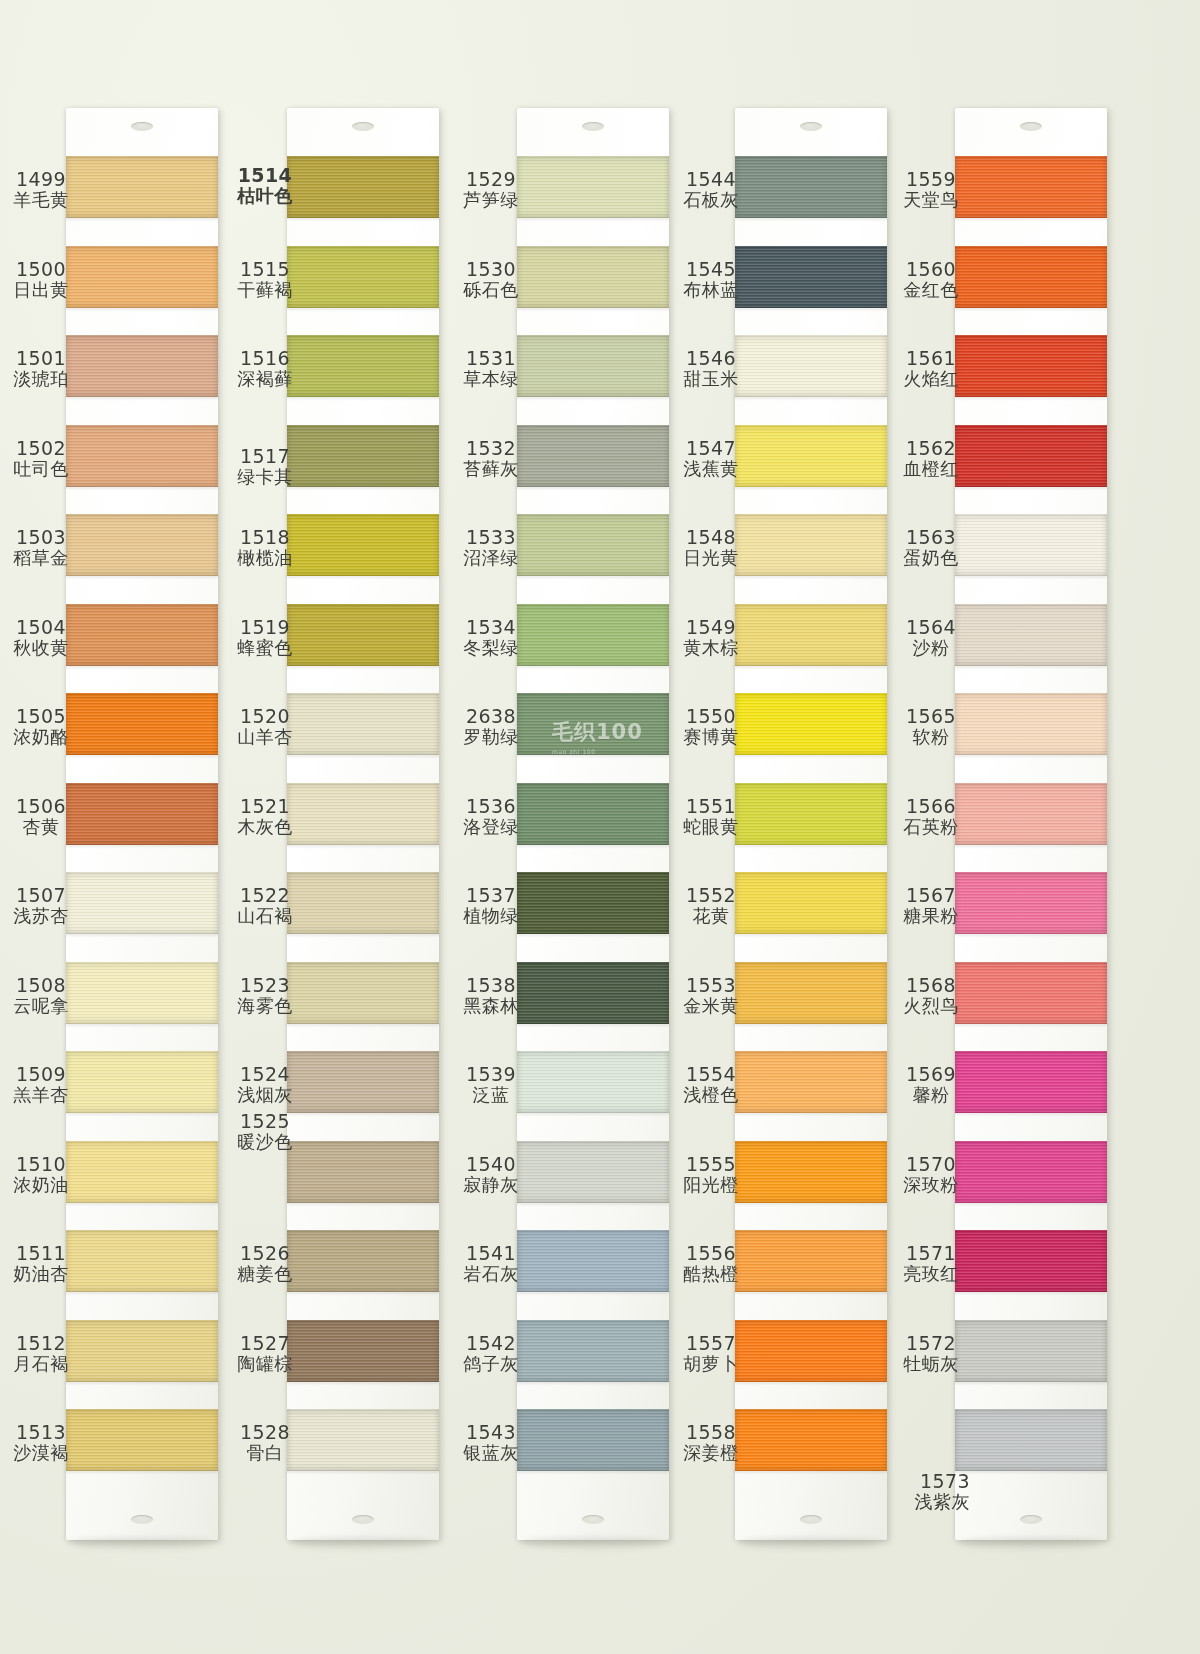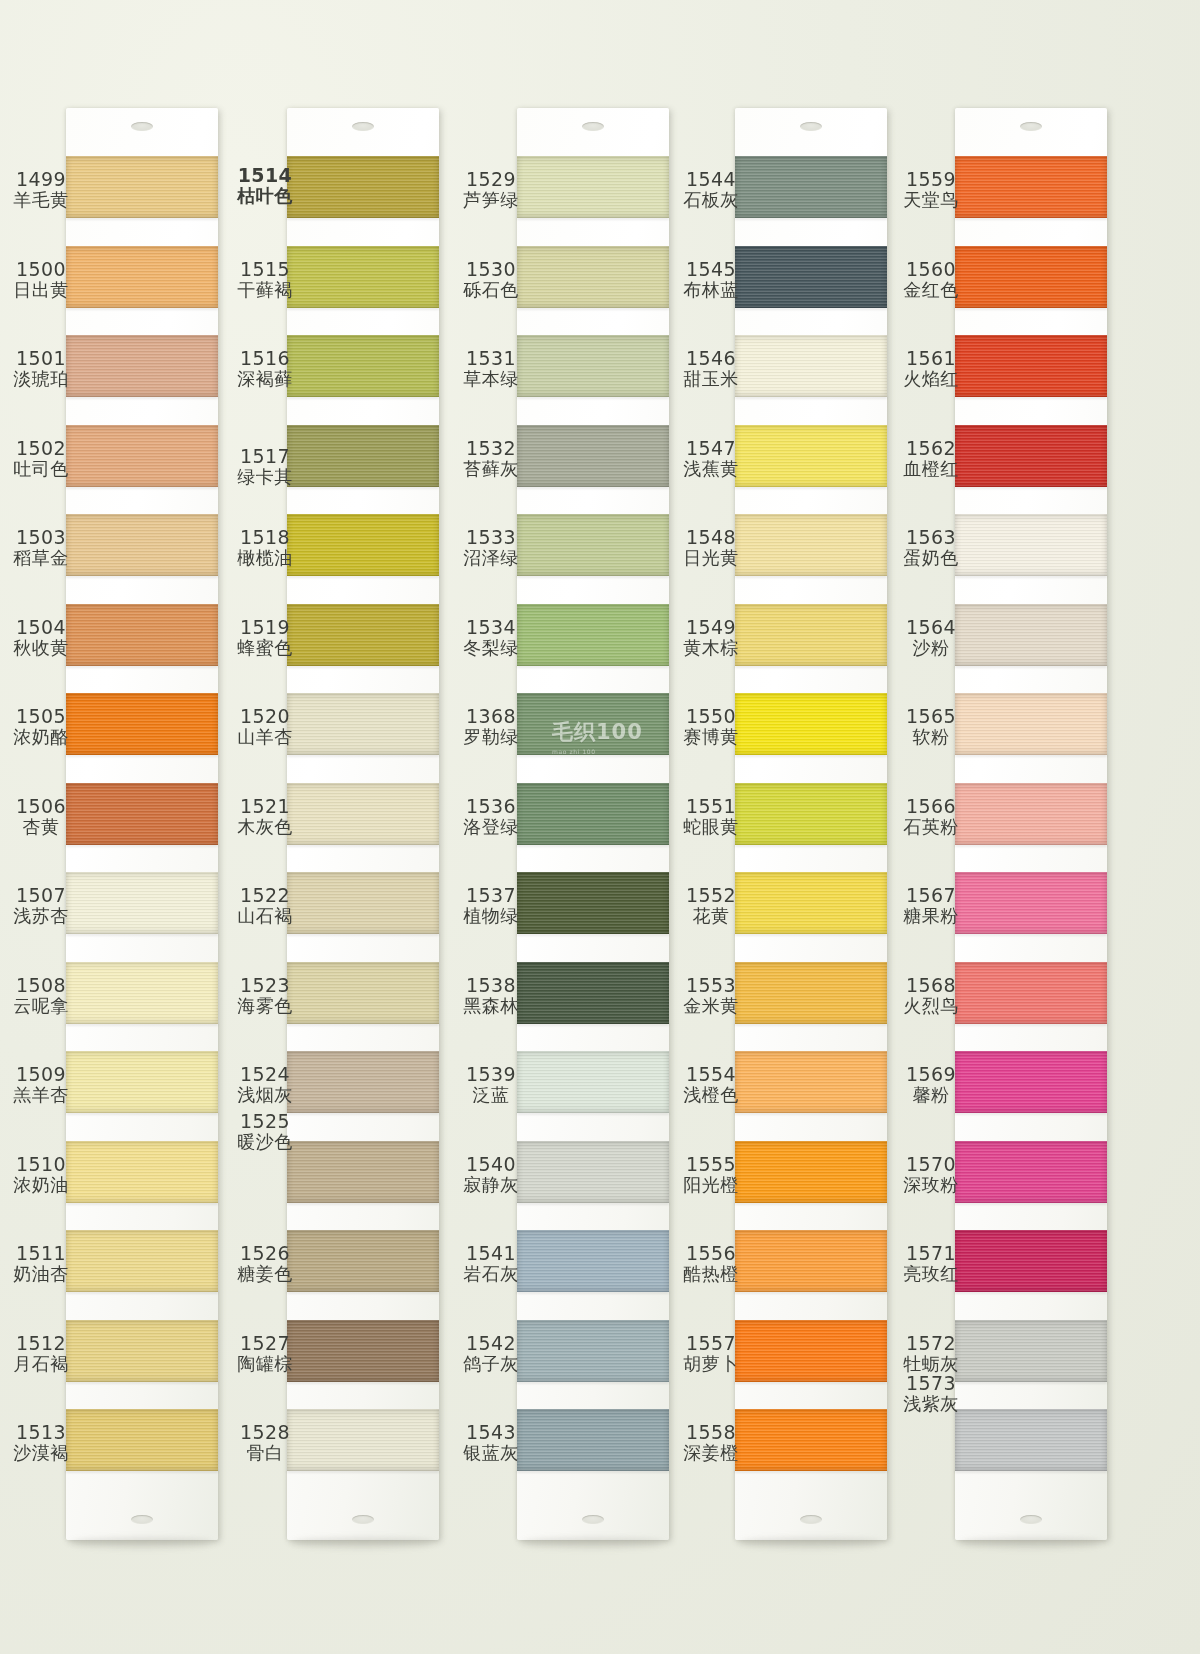--- a/index.html
+++ b/index.html
@@ -431,21 +431,21 @@
         </div>
         <div class="label" style="top: 370px;">
           <span class="code">1533</span>
           <span class="name">沼泽绿</span>
         </div>
         <div class="label" style="top: 459.5px;">
           <span class="code">1534</span>
           <span class="name">冬梨绿</span>
         </div>
         <div class="label" style="top: 549px;">
-          <span class="code">1368</span>
+          <span class="code">2638</span>
           <span class="name">罗勒绿</span>
         </div>
         <div class="label" style="top: 638.5px;">
           <span class="code">1536</span>
           <span class="name">洛登绿</span>
         </div>
         <div class="label" style="top: 728px;">
           <span class="code">1537</span>
           <span class="name">植物绿</span>
         </div>
@@ -694,21 +694,21 @@
           <span class="name">深玫粉</span>
         </div>
         <div class="label" style="top: 1086px;">
           <span class="code">1571</span>
           <span class="name">亮玫红</span>
         </div>
         <div class="label" style="top: 1175.5px;">
           <span class="code">1572</span>
           <span class="name">牡蛎灰</span>
         </div>
-        <div class="label" style="top: 1216px;">
+        <div class="label" style="top: 1314px; text-align: right;">
           <span class="code">1573</span>
           <span class="name">浅紫灰</span>
         </div>
       </div>
     </div>
 
   <div id="watermark">
     <div class="wm-text">毛织100</div>
     <div class="wm-sub">mao zhi 100</div>
   </div>

